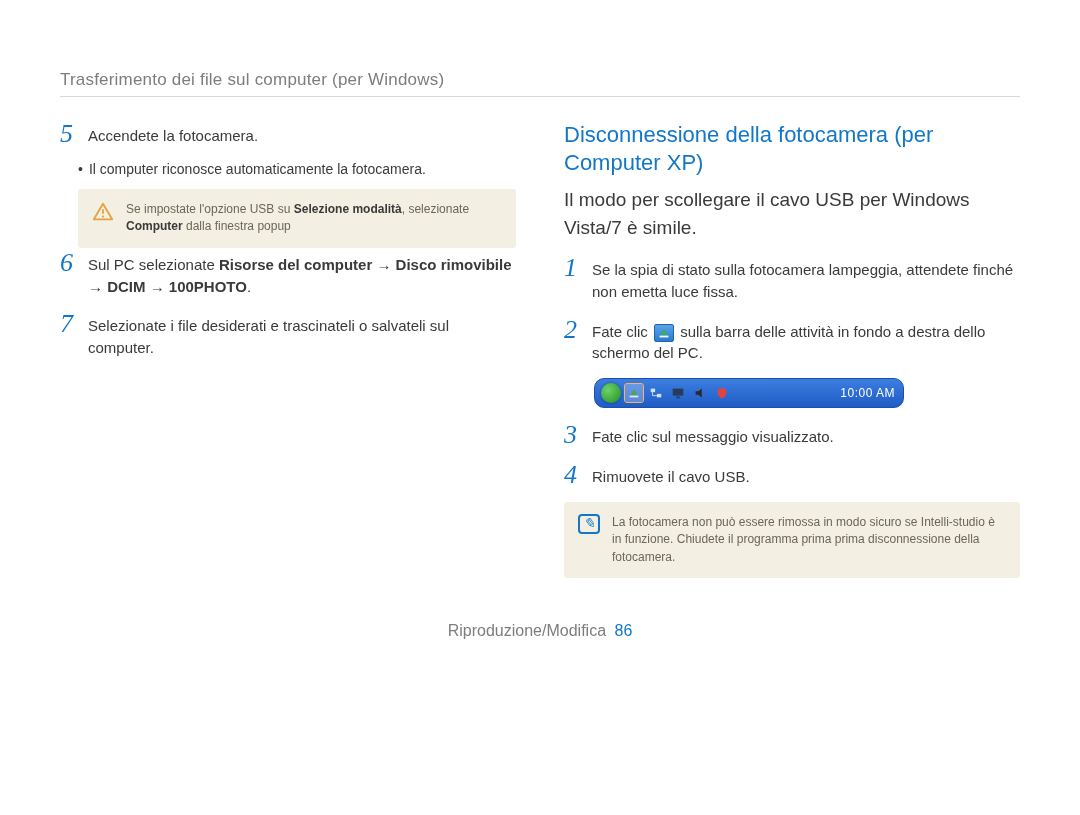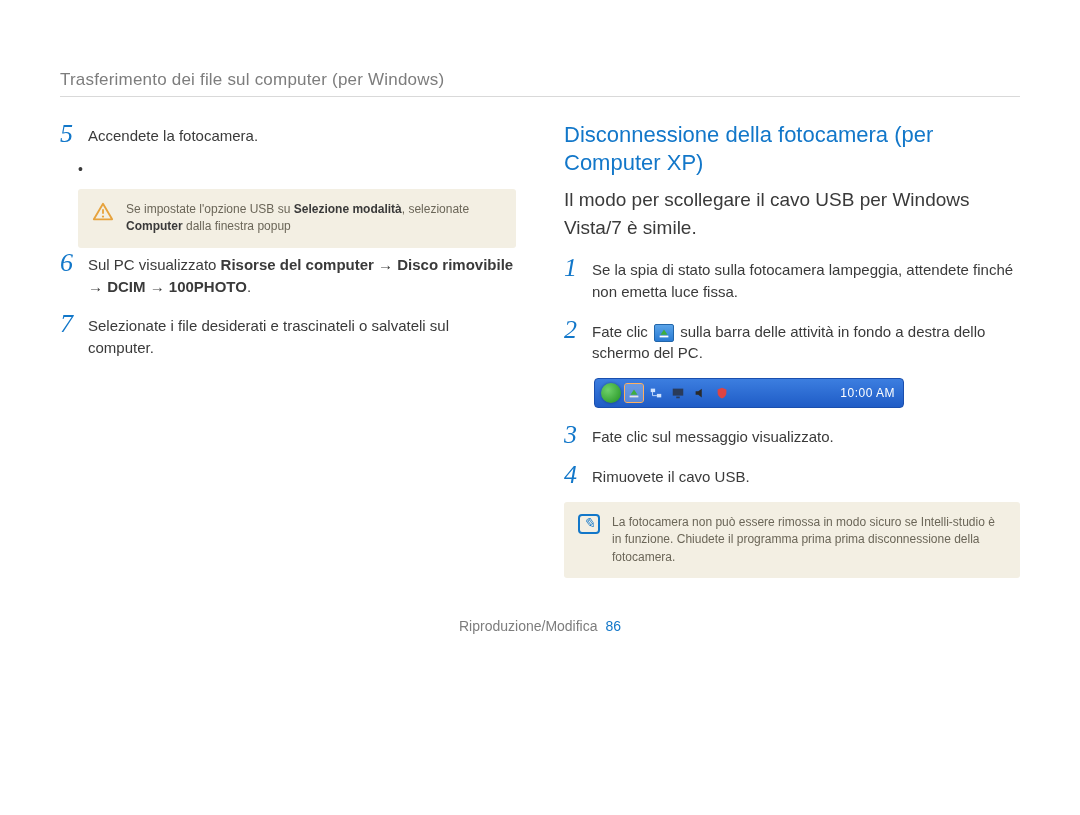--- a/index.html
+++ b/index.html
@@ -13,26 +13,26 @@
   .step-body { flex: 1; padding-top: 4px; }
   .bullet { display: flex; gap: 6px; margin: 6px 0 0 18px; font-size: 14px; color: #3a3a3a; }
   .note-box { background: #f3efe3; border-radius: 3px; padding: 12px 14px; margin: 12px 0 2px 18px; display: flex; gap: 12px; align-items: flex-start; font-size: 12px; color: #6b6658; line-height: 1.45; }
   .note-icon { width: 22px; height: 22px; flex: 0 0 22px; display: flex; align-items: center; justify-content: center; }
   .note-icon.tri svg { width: 22px; height: 22px; }
   .note-icon.sq { border: 2px solid #1277c9; border-radius: 4px; width: 20px; height: 20px; color: #1277c9; font-style: italic; font-family: Georgia, serif; font-size: 14px; }
   .section-title { font-size: 22px; color: #1277c9; font-weight: 400; line-height: 1.25; margin-bottom: 10px; }
   .para { font-size: 19px; line-height: 1.45; color: #3a3a3a; margin-bottom: 14px; }
   .inline-icon { display: inline-flex; width: 20px; height: 18px; background: linear-gradient(#5aa3e8,#2a7bd4); border: 1px solid #2266aa; border-radius: 2px; vertical-align: -3px; position: relative; margin: 0 2px; }
   .inline-icon svg { width: 14px; height: 14px; margin: auto; }
-  .taskbar { margin: 8px 0 14px 30px; width: 310px; height: 30px; background: linear-gradient(#3c7ee0,#1f5cc6); border-radius: 4px; border: 1px solid #1a4fae; display: flex; align-items: center; padding: 0 8px 0 6px; gap: 4px; }
+  .taskbar { margin: 8px 0 14px 30px; width: 310px; height: 30px; background: linear-gradient(#3c7ee0,#1f5cc6); border-radius: 10px; border: 1px solid #1a4fae; display: flex; align-items: center; padding: 0 8px 0 6px; gap: 4px; }
   .taskbar .start { width: 20px; height: 20px; border-radius: 50%; background: radial-gradient(circle at 35% 35%, #6fd26a, #1f8f1f); box-shadow: 0 0 3px rgba(0,0,0,0.4); }
   .taskbar .tray-icon { width: 18px; height: 18px; border-radius: 2px; display:flex; align-items:center; justify-content:center; }
   .taskbar .tray-icon.hl { outline: 1px solid #ffb060; background: rgba(255,255,255,0.25); }
   .taskbar .clock { margin-left: auto; color: #ffffff; font-size: 12px; letter-spacing: 0.5px; }
-  .footer { position: absolute; bottom: 30px; left: 0; right: 0; text-align: center; font-size: 14px; color: #7d7d7d; }
+  .footer { position: absolute; bottom: 24px; left: 0; right: 0; text-align: center; font-size: 16px; color: #7d7d7d; }
   .footer .pgnum { color: #1277c9; margin-left: 4px; }
   b { font-weight: 700; color: #3a3a3a; }
 </style>
 </head>
 <body>
 
 <div class="page">
 
   <div class="page-header">Trasferimento dei file sul computer (per Windows)</div>
 
@@ -40,39 +40,40 @@
 
     <div class="col">
 
       <div class="step">
         <div class="step-num">5</div>
         <div class="step-body">Accendete la fotocamera.</div>
       </div>
 
       <div class="bullet">
         <span>•</span>
+        <span>Il computer riconosce automaticamente la fotocamera.</span>
       </div>
 
       <div class="note-box">
         <div class="note-icon tri">
           <svg viewBox="0 0 24 24">
               <path d="M12 3 L22 20 L2 20 Z" fill="none" stroke="#e6a23c" stroke-width="2" stroke-linejoin="round"></path>
               <line x1="12" y1="9" x2="12" y2="14" stroke="#e6a23c" stroke-width="2"></line>
               <circle cx="12" cy="17" r="1.2" fill="#e6a23c"></circle>
             </svg>
         </div>
         <div>
           <span>Se impostate l'opzione USB su </span><b>Selezione modalità</b><span>, selezionate </span><b>Computer</b><span> dalla finestra popup</span>
         </div>
       </div>
 
       <div class="step">
         <div class="step-num">6</div>
         <div class="step-body">
-          <span>Sul PC visualizzato </span><b>Risorse del computer → Disco rimovibile → DCIM → 100PHOTO</b><span>.</span>
+          <span>Sul PC selezionate </span><b>Risorse del computer → Disco rimovibile → DCIM → 100PHOTO</b><span>.</span>
         </div>
       </div>
 
       <div class="step">
         <div class="step-num">7</div>
         <div class="step-body">Selezionate i file desiderati e trascinateli o salvateli sul computer.</div>
       </div>
 
     </div>
 

